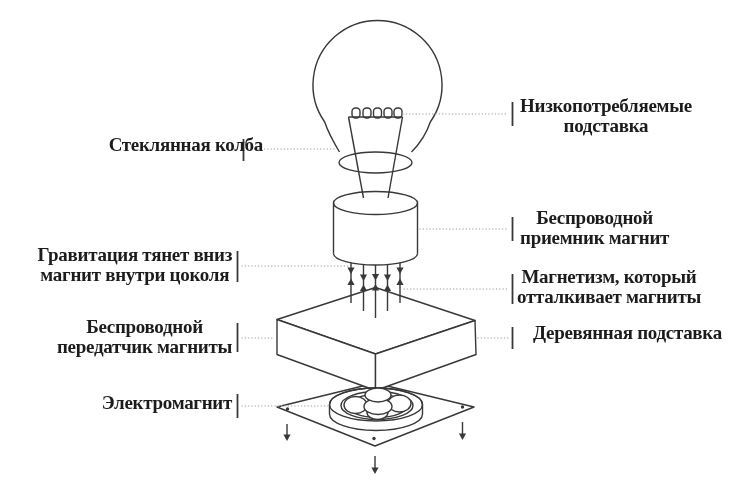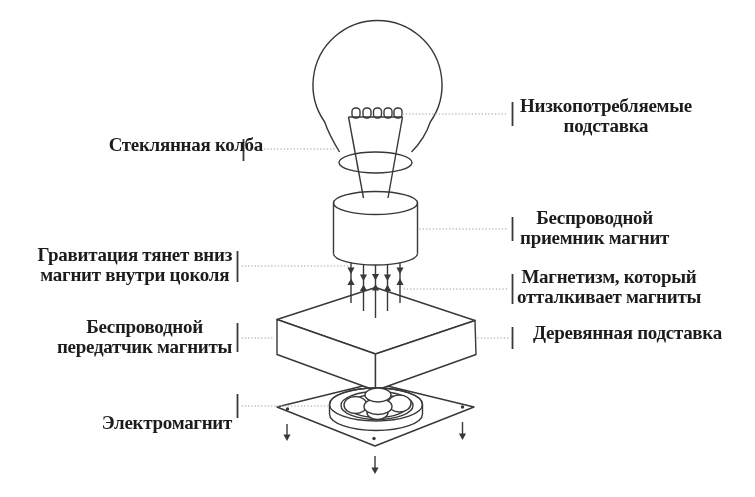--- a/index.html
+++ b/index.html
@@ -158,17 +158,17 @@
 
   <div class="lbl" style="top:317px; right:523px; text-align:center;">
     <div>Беспроводной</div>
     <div>передатчик магниты</div>
   </div>
 
   <div class="lbl" style="top:323px; left:517px; text-align:right;margin-left:16px;">
     <div>Деревянная подставка</div>
   </div>
 
-  <div class="lbl" style="top:393px; right:523px; text-align:center;margin-top:20px;">
+  <div class="lbl" style="top:393px; right:523px; text-align:center;">
     <div>Электромагнит</div>
   </div>
 
 </div>
 
 </body></html>

